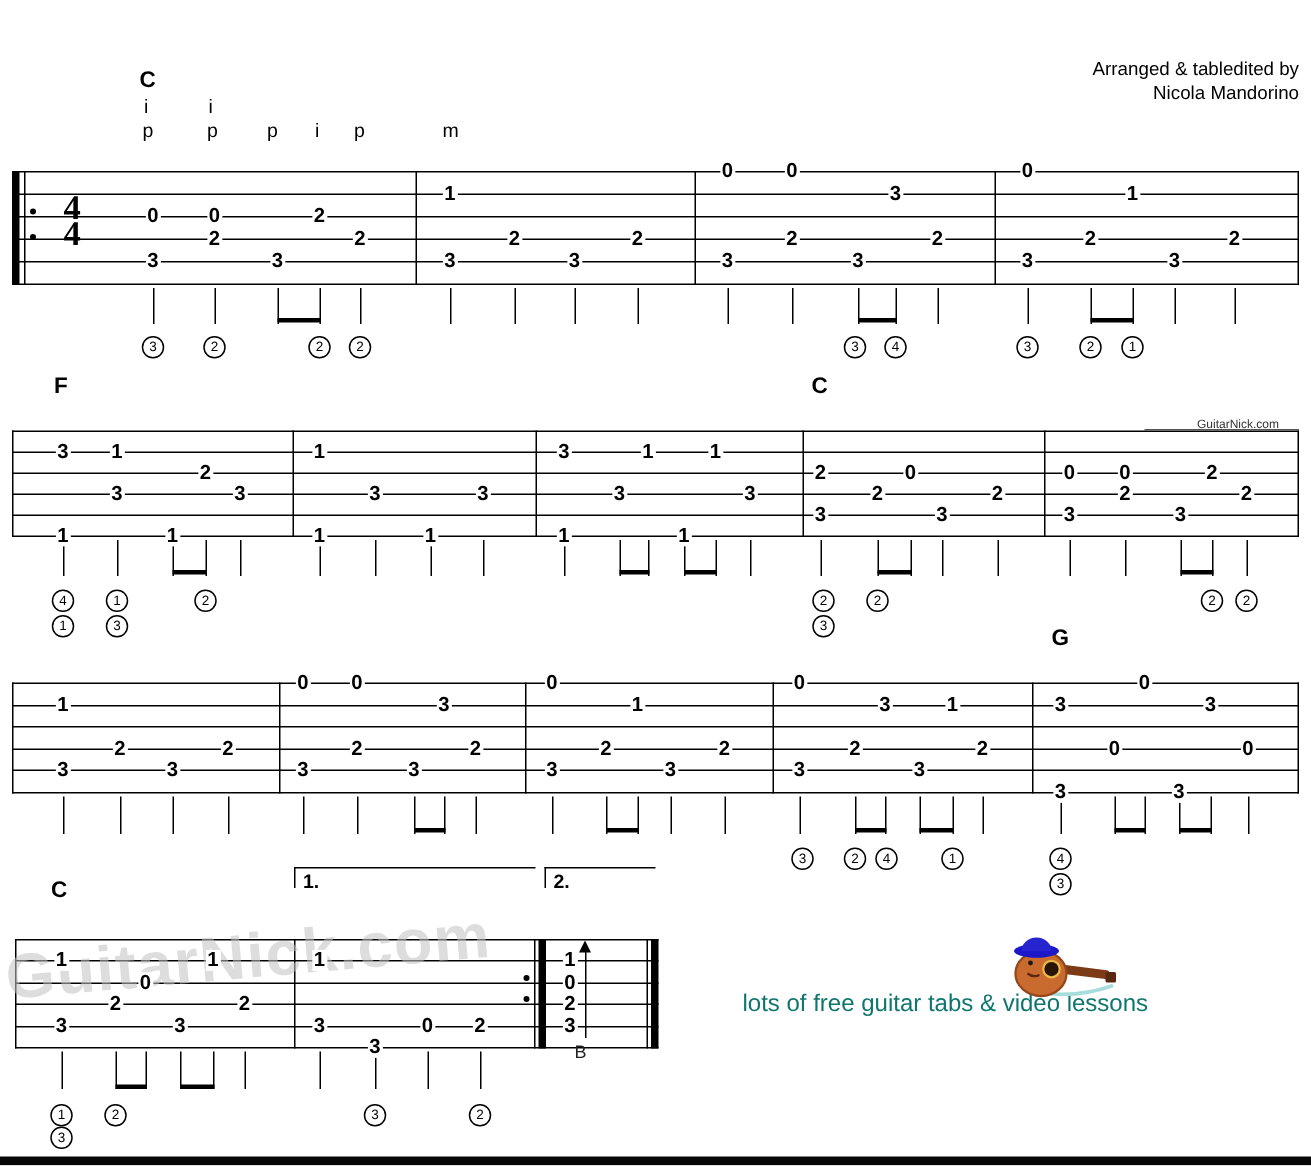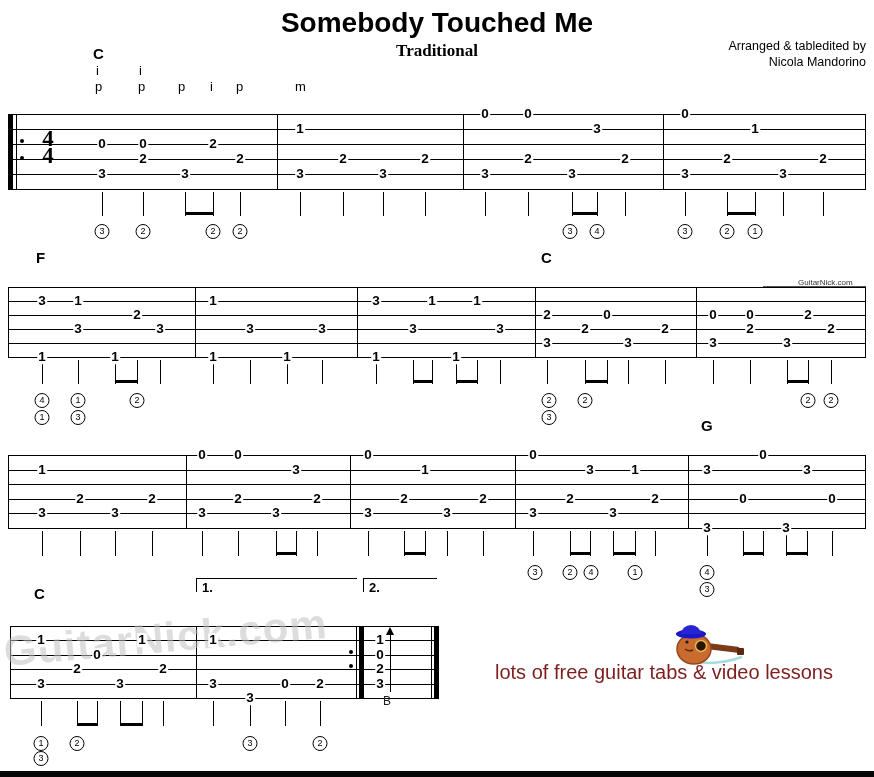--- a/index.html
+++ b/index.html
@@ -27,35 +27,33 @@
   #subtitle{position:absolute;left:0;top:41px;width:100%;text-align:center;
             font-family:"Liberation Serif",serif;font-weight:bold;font-size:17px;z-index:3;}
   #credit{position:absolute;right:8px;top:38px;text-align:right;font-size:12.5px;line-height:16px;z-index:3;}
   #wm-large{position:absolute;left:4px;top:628px;width:360px;font-weight:bold;font-size:42px;
             letter-spacing:1px;color:#c3c3c3;opacity:0.55;transform:rotate(-5deg);
             transform-origin:0 50%;z-index:1;white-space:nowrap;}
   #wm-small{position:absolute;left:798px;top:278px;font-size:8px;color:#333;z-index:3;white-space:nowrap;}
   #wm-small-line{position:absolute;left:763px;top:286px;width:103px;height:1px;background:#555;z-index:2;}
   #footer-goto{position:absolute;left:495px;top:635px;font-size:14.5px;color:#1a1a1a;z-index:3;white-space:nowrap;}
   #footer-goto b{font-weight:bold;}
-  #footer-tagline{position:absolute;left:495px;top:661px;font-size:20px;color:#7f1d1d;z-index:3;white-space:nowrap;}
+  #footer-tagline{position:absolute;left:495px;top:661px;font-size:16px;color:#0f766e;z-index:3;white-space:nowrap;}
   #guitar-icon{position:absolute;left:674px;top:622px;z-index:3;}
   .arrowline{position:absolute;width:1px;background:#000;z-index:3;}
   .arrowhead{position:absolute;width:0;height:0;border-left:4px solid transparent;
              border-right:4px solid transparent;border-bottom:8px solid #000;z-index:3;}
   .blabel{position:absolute;font-size:12px;color:#222;z-index:3;}
   #bottom-bar{position:absolute;left:0;top:771px;width:874px;height:6px;background:#060606;z-index:4;}
 </style>
 </head>
 <body>
 
 <div id="sheet">
 
-  <div id="title">Somebody Touched Me</div>
-  <div id="subtitle">Traditional</div>
   <div id="credit">
     <div>Arranged &amp; tabledited by</div>
     <div>Nicola Mandorino</div>
   </div>
 
   <div class="tsig" style="top:130px;">4</div>
   <div class="tsig" style="top:147px;">4</div>
 
   <div id="wm-large">GuitarNick.com</div>
   <div id="wm-small-line"></div>

